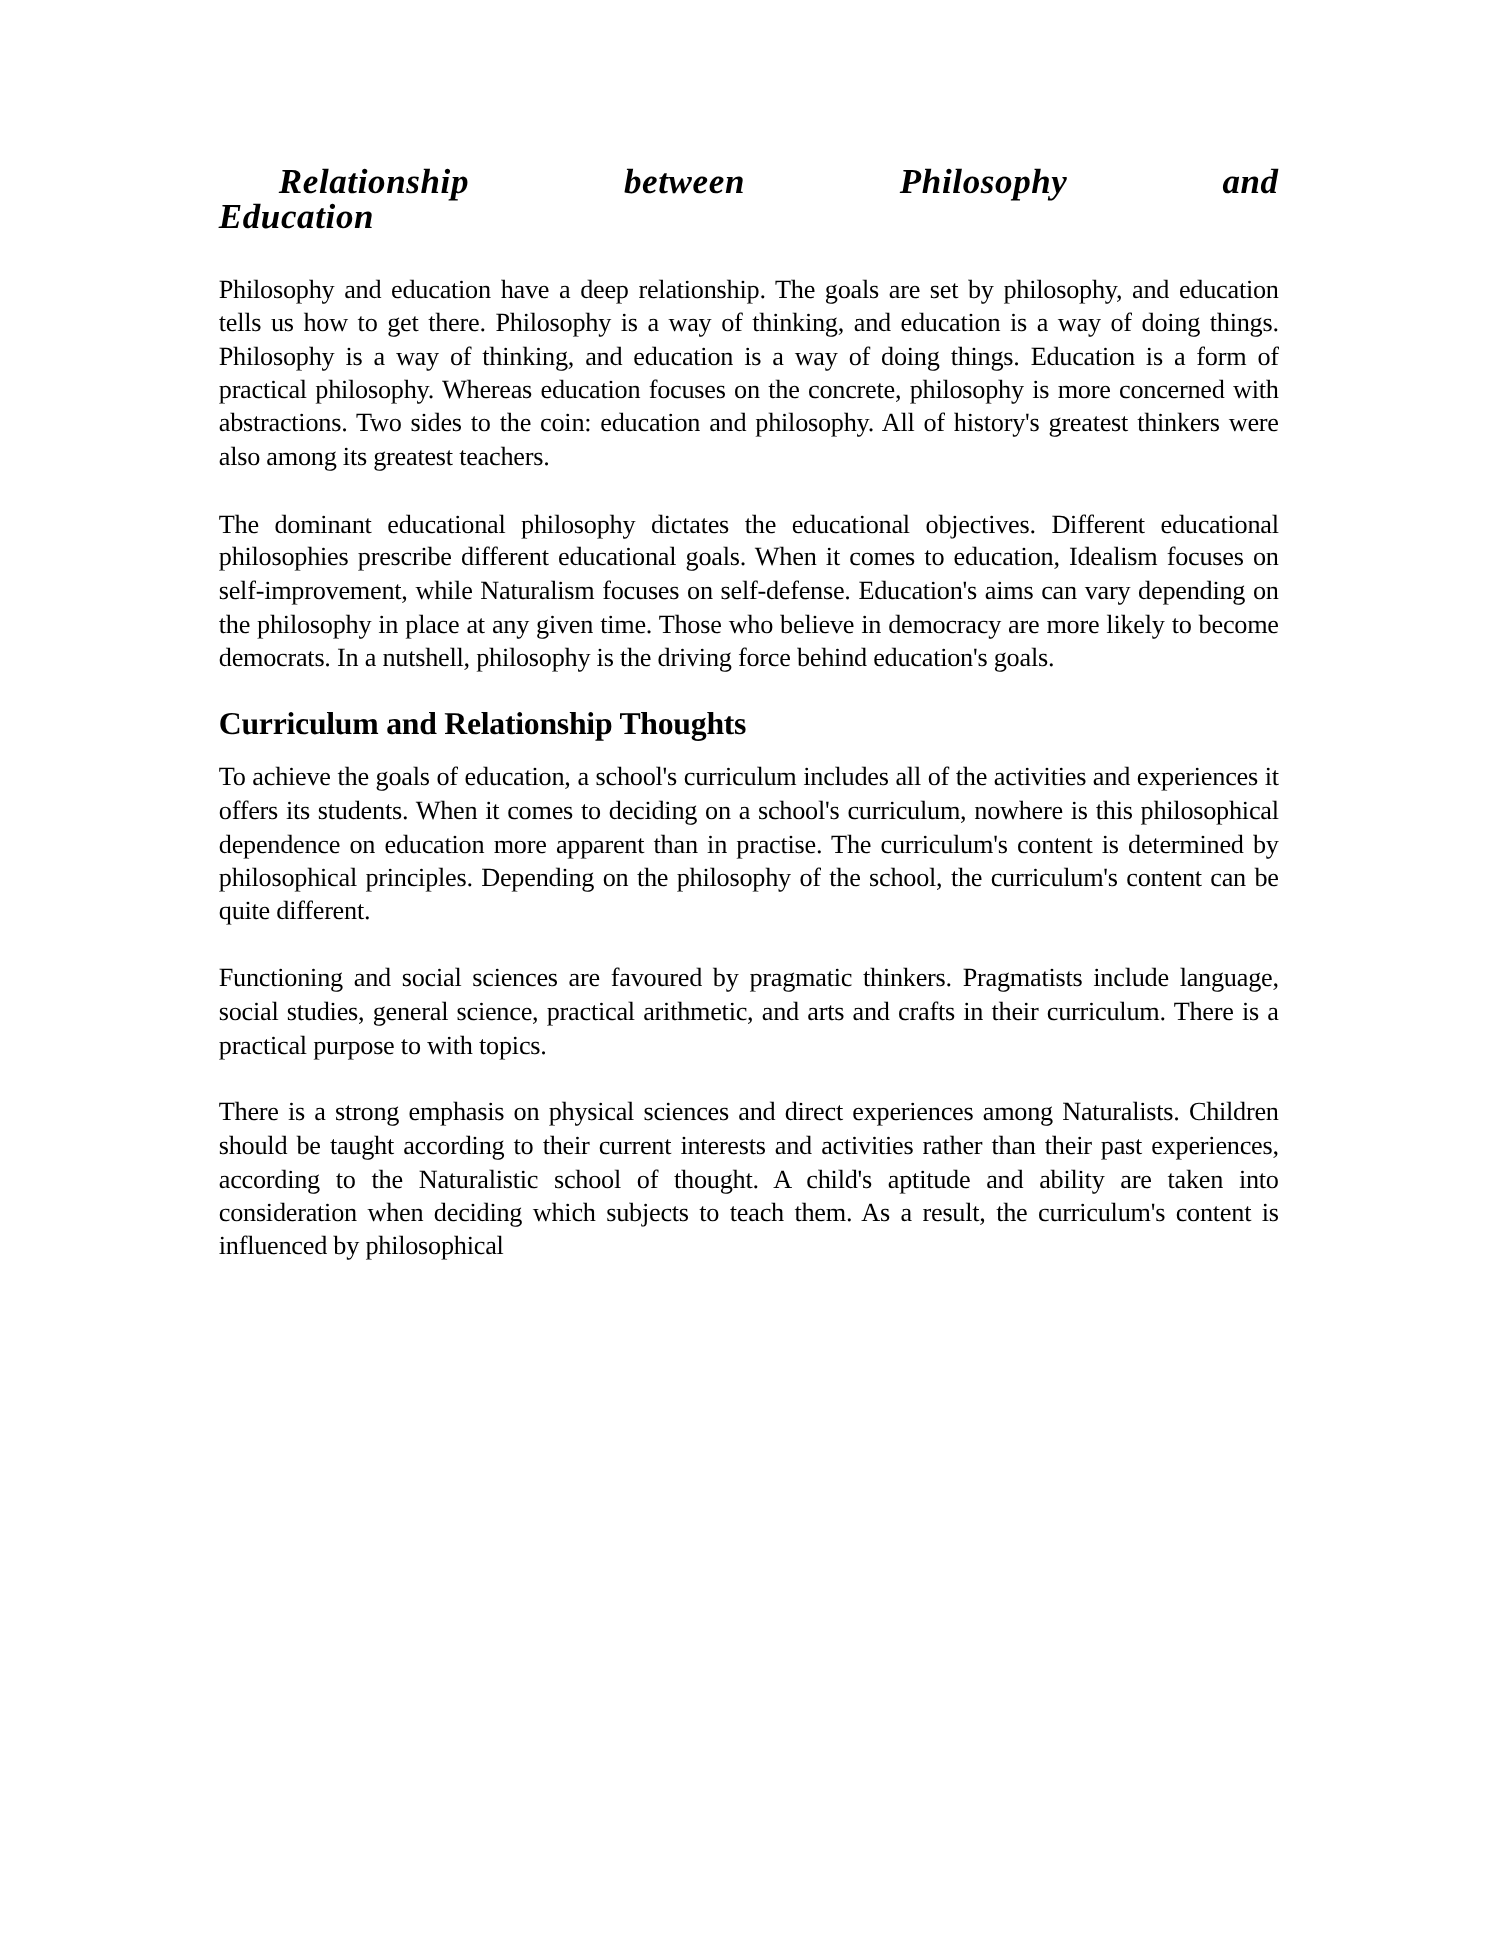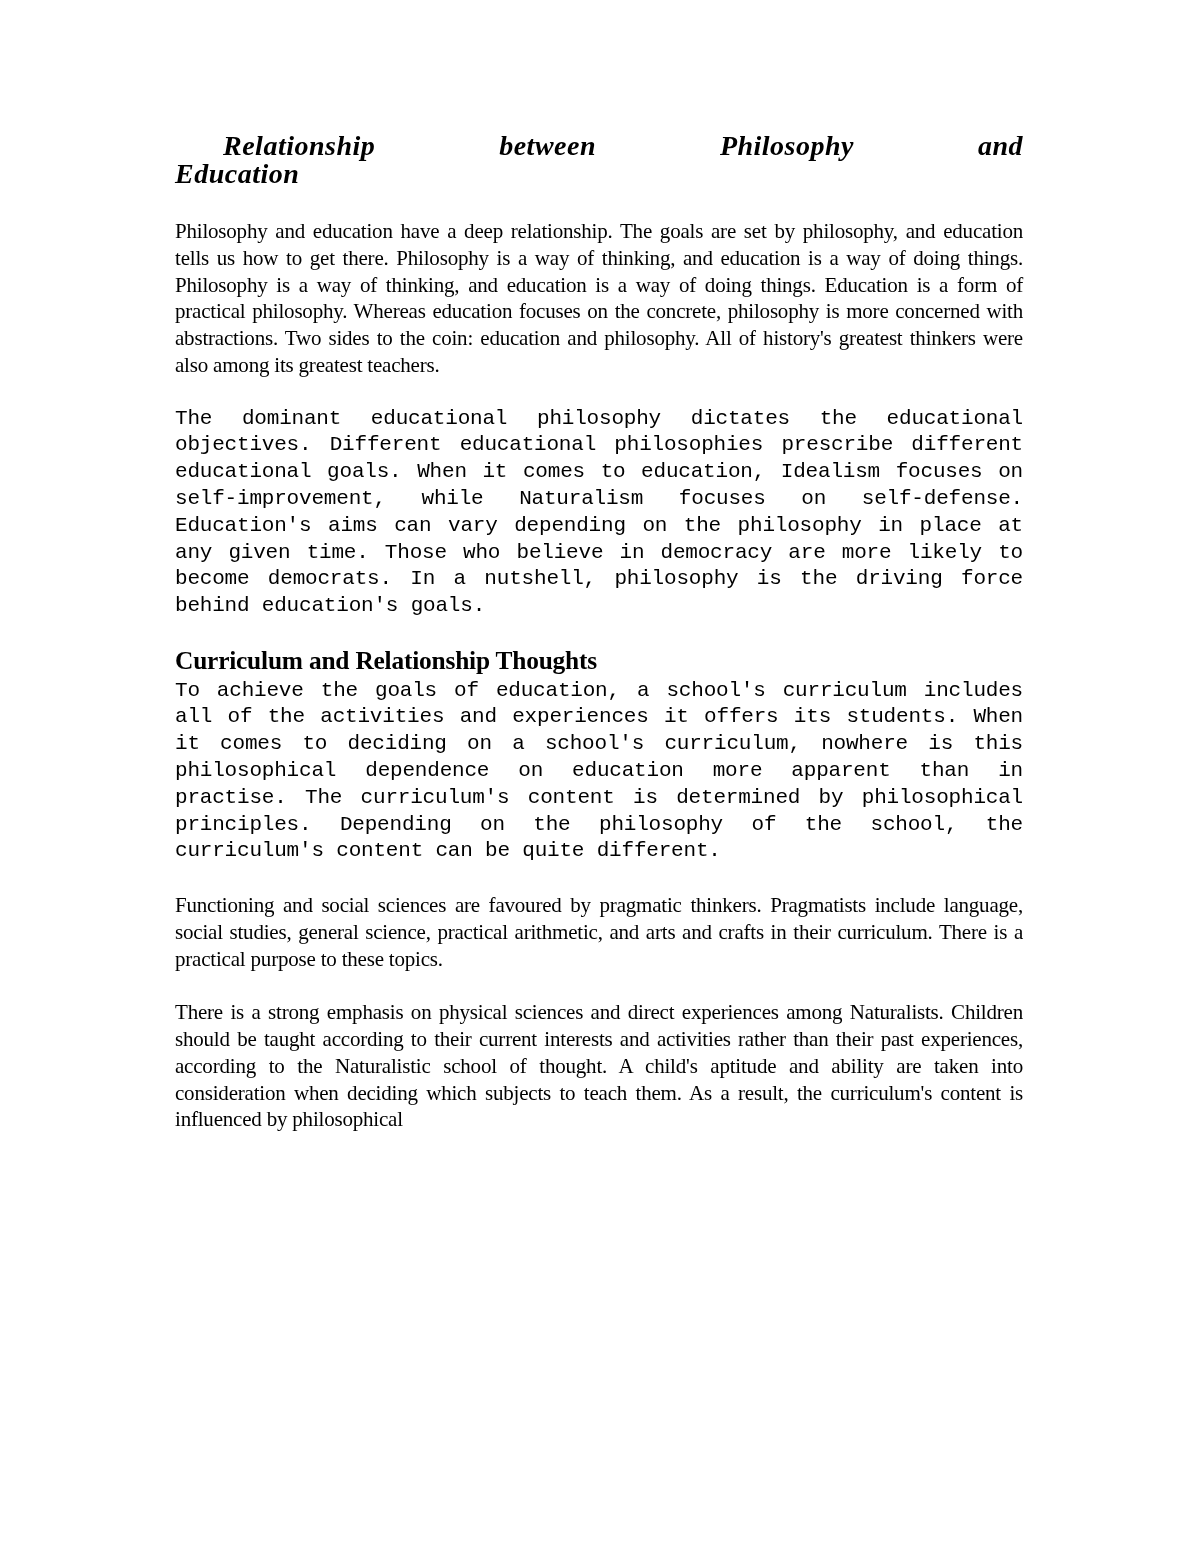--- a/index.html
+++ b/index.html
@@ -51,22 +51,21 @@
     letter-spacing: -0.2px;
   }
   .heading {
     font-weight: bold;
     font-size: 25.4px;
     line-height: 26.8px;
     margin: 0;
     letter-spacing: -0.2px;
   }
   .para.after-heading {
-    margin-top: 4px;
-    font-family: Liberation Mono, monospace;
+    margin-top: 15px;
   }
   .para.last {
     margin-bottom: 16px;
   }
 </style>
 </head>
 <body>
 
 <div class="page">
 
@@ -77,17 +76,17 @@
 
   <p class="para">Philosophy and education have a deep relationship. The goals are set by philosophy, and education tells us how to get there. Philosophy is a way of thinking, and education is a way of doing things. Philosophy is a way of thinking, and education is a way of doing things. Education is a form of practical philosophy. Whereas education focuses on the concrete, philosophy is more concerned with abstractions. Two sides to the coin: education and philosophy. All of history's greatest thinkers were also among its greatest teachers.</p>
 
   <section>
     <p class="para after-heading">The dominant educational philosophy dictates the educational objectives. Different educational philosophies prescribe different educational goals. When it comes to education, Idealism focuses on self-improvement, while Naturalism focuses on self-defense. Education's aims can vary depending on the philosophy in place at any given time. Those who believe in democracy are more likely to become democrats. In a nutshell, philosophy is the driving force behind education's goals.</p>
   </section>
 
   <section>
     <h2 class="heading">Curriculum and Relationship Thoughts</h2>
     <p class="para after-heading">To achieve the goals of education, a school's curriculum includes all of the activities and experiences it offers its students. When it comes to deciding on a school's curriculum, nowhere is this philosophical dependence on education more apparent than in practise. The curriculum's content is determined by philosophical principles. Depending on the philosophy of the school, the curriculum's content can be quite different.</p>
-    <p class="para">Functioning and social sciences are favoured by pragmatic thinkers. Pragmatists include language, social studies, general science, practical arithmetic, and arts and crafts in their curriculum. There is a practical purpose to these topics.</p>
+    <p class="para">Functioning and social sciences are favoured by pragmatic thinkers. Pragmatists include language, social studies, general science, practical arithmetic, and arts and crafts in their curriculum. There is a practical purpose to with topics.</p>
     <p class="para last">There is a strong emphasis on physical sciences and direct experiences among Naturalists. Children should be taught according to their current interests and activities rather than their past experiences, according to the Naturalistic school of thought. A child's aptitude and ability are taken into consideration when deciding which subjects to teach them. As a result, the curriculum's content is influenced by philosophical</p>
   </section>
 
 </div>
 
 </body></html>

